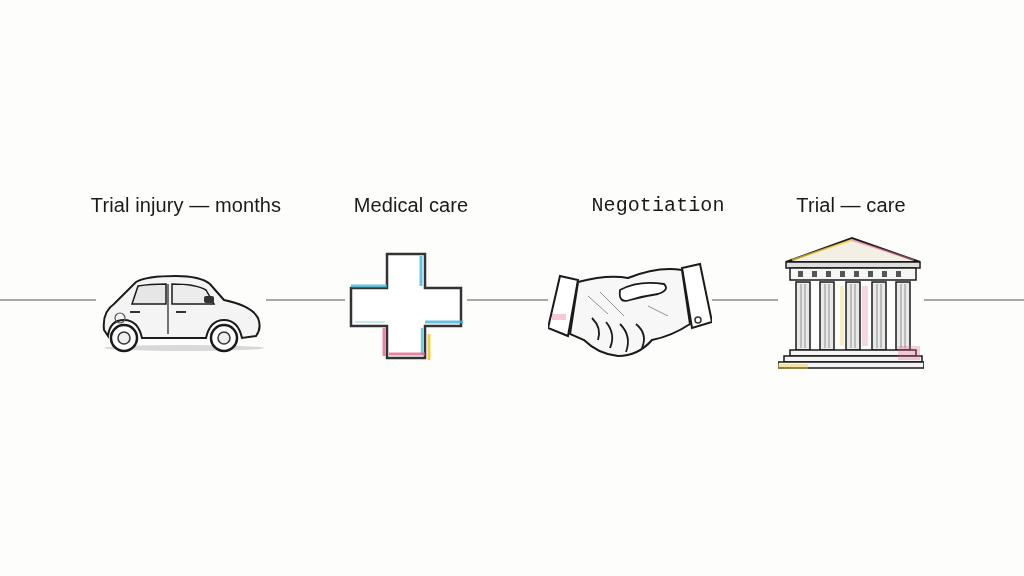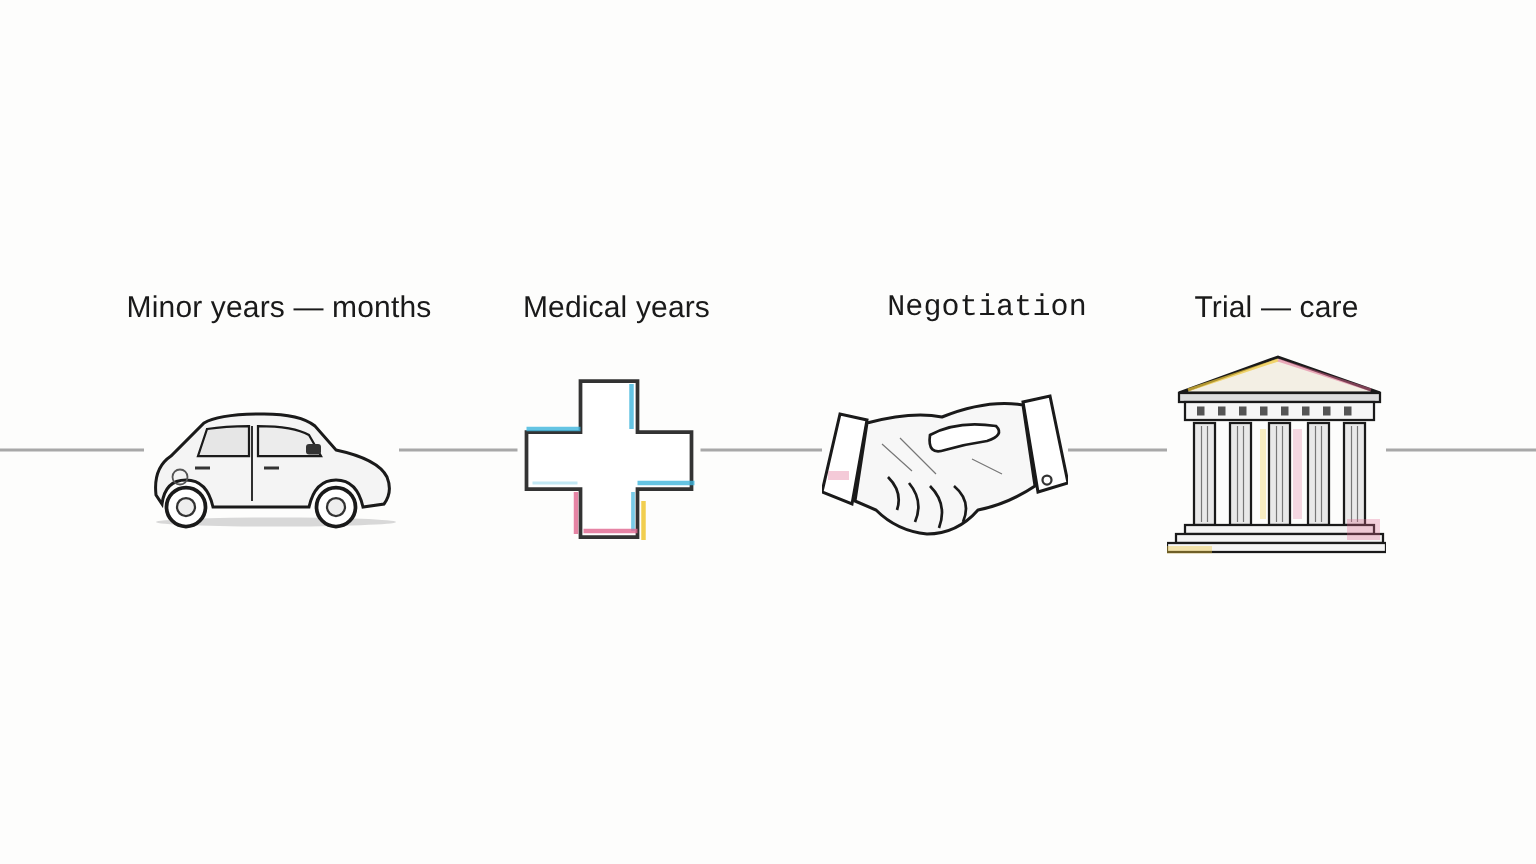--- a/index.html
+++ b/index.html
@@ -19,40 +19,40 @@
     letter-spacing: 0.1px;
   }
   .icon { position: absolute; background: #fdfdfc; }
   svg { display: block; }
 </style>
 </head>
 <body>
 
 <div class="timeline-line"></div>
 
-<div class="label" style="left:186px;">Minor years — months</div>
+<div class="label" style="left:186px;">Trial injury — months</div>
 <div class="icon" style="left:96px; top:272px;">
   <svg width="170" height="82" viewBox="0 0 170 82">
     <ellipse cx="88" cy="76" rx="80" ry="3" fill="#d8d8d8"></ellipse>
     <path d="M8 58 Q6 40 18 32 L40 10 Q50 4 80 4 Q104 4 114 12 L128 28 Q156 34 162 46 Q166 56 160 64 L146 66 Q142 48 128 48 Q114 48 110 66 L46 66 Q42 48 28 48 Q14 48 12 64 Z" fill="#f4f4f4" stroke="#1a1a1a" stroke-width="2"></path>
     <path d="M42 14 L36 32 L70 32 L70 12 Q54 12 42 14 Z" fill="#e6e6e6" stroke="#1a1a1a" stroke-width="1.5"></path>
     <path d="M76 12 L76 32 L118 32 L110 18 Q100 12 76 12 Z" fill="#ececec" stroke="#1a1a1a" stroke-width="1.5"></path>
     <line x1="72" y1="12" x2="72" y2="62" stroke="#1a1a1a" stroke-width="1.2"></line>
     <rect x="108" y="24" width="10" height="7" rx="2" fill="#333"></rect>
     <circle cx="24" cy="46" r="5" fill="none" stroke="#555" stroke-width="1.2"></circle>
     <line x1="34" y1="40" x2="44" y2="40" stroke="#333" stroke-width="2"></line>
     <line x1="80" y1="40" x2="90" y2="40" stroke="#333" stroke-width="2"></line>
     <circle cx="28" cy="66" r="13" fill="#fff" stroke="#1a1a1a" stroke-width="2.5"></circle>
     <circle cx="28" cy="66" r="6" fill="#eee" stroke="#333" stroke-width="1.5"></circle>
     <circle cx="128" cy="66" r="13" fill="#fff" stroke="#1a1a1a" stroke-width="2.5"></circle>
     <circle cx="128" cy="66" r="6" fill="#eee" stroke="#333" stroke-width="1.5"></circle>
   </svg>
 </div>
 
-<div class="label" style="left:411px;">Medical years</div>
+<div class="label" style="left:411px;">Medical care</div>
 <div class="icon" style="left:345px; top:250px;">
   <svg width="122" height="112" viewBox="0 0 122 112">
     <path d="M42 4 L80 4 L80 38 L116 38 L116 76 L80 76 L80 108 L42 108 L42 76 L6 76 L6 38 L42 38 Z" fill="#fff" stroke="#333" stroke-width="2.5"></path>
     <path d="M6 38 L42 38" stroke="#3fb6dd" stroke-width="3" opacity="0.8" transform="translate(0,-2)"></path>
     <path d="M76 6 L76 36" stroke="#3fb6dd" stroke-width="3" opacity="0.8"></path>
     <path d="M80 72 L118 72" stroke="#3fb6dd" stroke-width="3" opacity="0.8"></path>
     <path d="M80 78 L80 104" stroke="#3fb6dd" stroke-width="2.5" opacity="0.7" transform="translate(-3,0)"></path>
     <path d="M42 78 L42 106" stroke="#e0668f" stroke-width="3" opacity="0.8" transform="translate(-3,0)"></path>
     <path d="M44 106 L80 106" stroke="#e0668f" stroke-width="3" opacity="0.8" transform="translate(0,-2)"></path>
     <path d="M84 84 L84 110" stroke="#f0c93c" stroke-width="3" opacity="0.9"></path>

